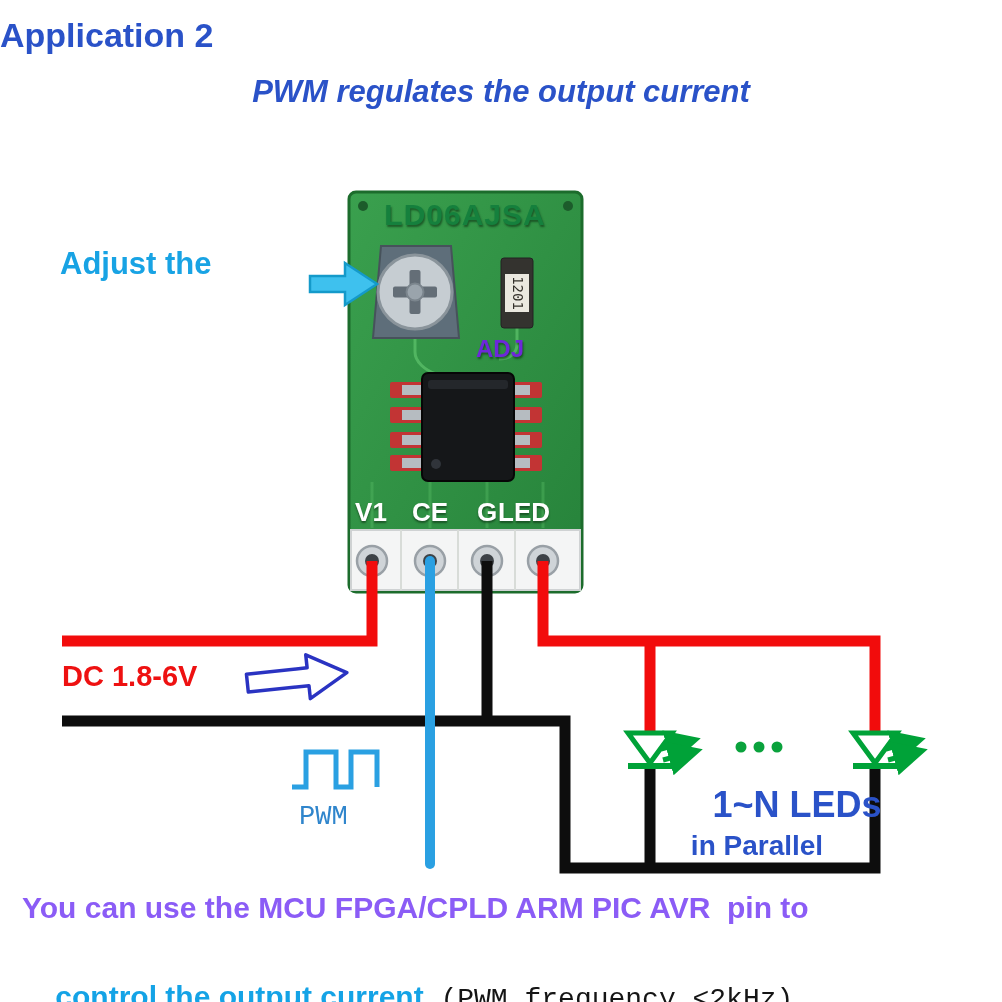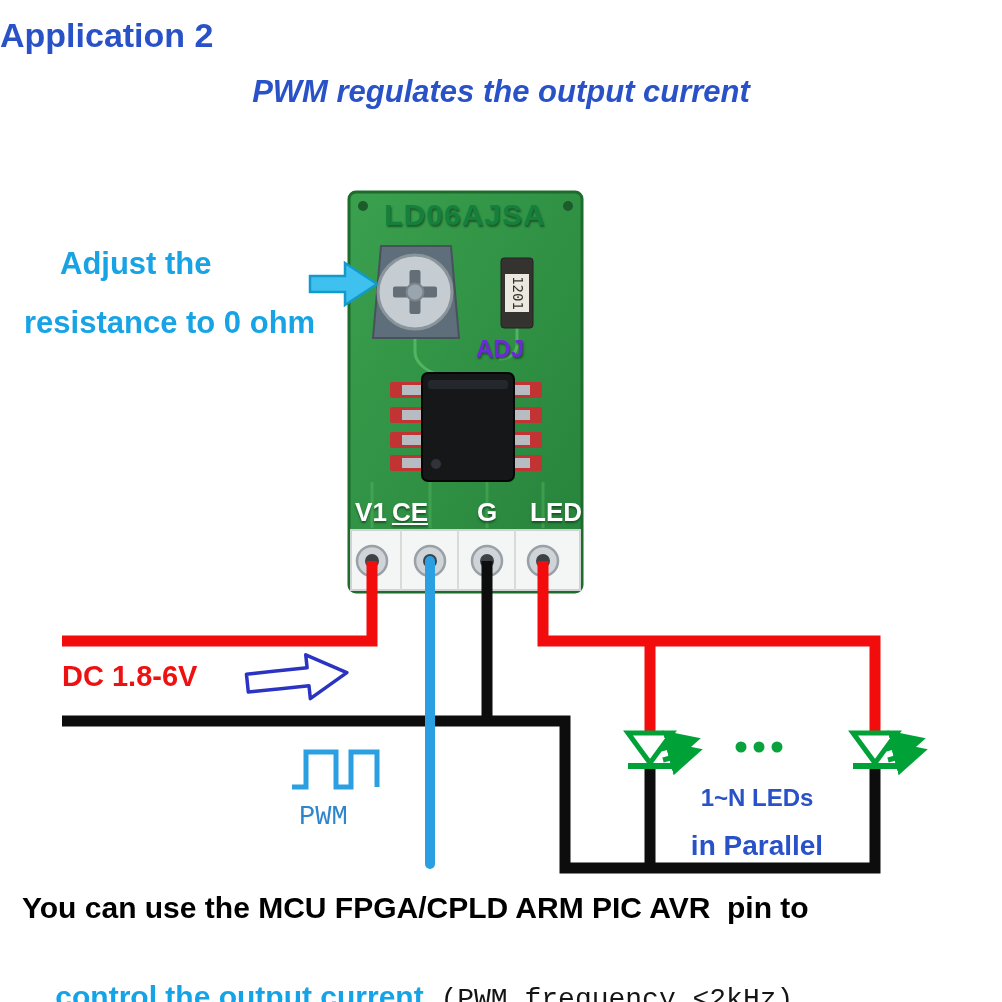--- a/index.html
+++ b/index.html
@@ -132,29 +132,28 @@
 
     <path d="M292,787 H306 V752 H336 V787 H351 V752 H377 V787" stroke="#2aa0e2" stroke-width="5" fill="none"></path>
   </svg>
 
   <div class="abs blue b" style="left:0;top:16px;width:794px;text-align:left;font-size:34px;">Application 2</div>
   <div class="abs blue b" style="left:0;top:74px;width:1002px;text-align:center;font-size:31px;font-style:italic;">PWM regulates the output current</div>
 
   <div class="abs b boardtext" style="left:465px;top:198px;transform:translateX(-50%);font-size:30px;color:#15803d;letter-spacing:1px;">LD06AJSA</div>
   <div class="abs b boardtext" style="left:500px;top:335px;transform:translateX(-50%);font-size:24px;color:#6d28d9;">ADJ</div>
   <span class="pinlabel" style="left:371px;text-align:right;">V1</span>
-  <span class="pinlabel" style="left:410px;text-decoration:underline;">CE</span>
+  <span class="pinlabel" style="left:430px;">CE</span>
   <span class="pinlabel" style="left:487px;">G</span>
-  <span class="pinlabel" style="left:556px;">LED</span>
+  <span class="pinlabel" style="left:524px;">LED</span>
 
   <div class="abs cyan b" style="left:24px;top:246px;font-size:31px;margin-left:36px;">Adjust the</div>
-  <div class="abs cyan b" style="left:24px;top:305px;font-size:31px;">resistance to 0 ohm</div>
   <div class="abs red b" style="left:62px;top:660px;font-size:29px;">DC 1.8-6V</div>
   <div class="abs mono" style="left:299px;top:802px;font-size:27px;color:#2f85cc;">PWM</div>
-  <div class="abs blue b" style="left:757px;top:784px;transform:translateX(-50%);font-size:24px;">1~N LEDs</div>
+  <div class="abs blue b" style="left:797px;top:784px;transform:translateX(-50%);font-size:36px;">1~N LEDs</div>
   <div class="abs blue b" style="left:757px;top:830px;transform:translateX(-50%);font-size:28px;">in Parallel</div>
 
-  <div class="abs b" style="left:22px;top:891px;font-size:30px;color:#000000;white-space:pre;">You can use the MCU FPGA/CPLD ARM PIC AVR  pin to</div>
+  <div class="abs b" style="left:22px;top:891px;font-size:30px;color:#8b5cf6;white-space:pre;">You can use the MCU FPGA/CPLD ARM PIC AVR  pin to</div>
   <div class="abs" style="left:22px;top:946px;font-size:30px;white-space:pre;">
     <span class="b" style="color:#14a3e6;">control the output current</span><span class="mono" style="color:#151515;font-size:28px;"> (PWM frequency &lt;2kHz)</span>
   </div>
 
 </div>
 
 </body></html>

